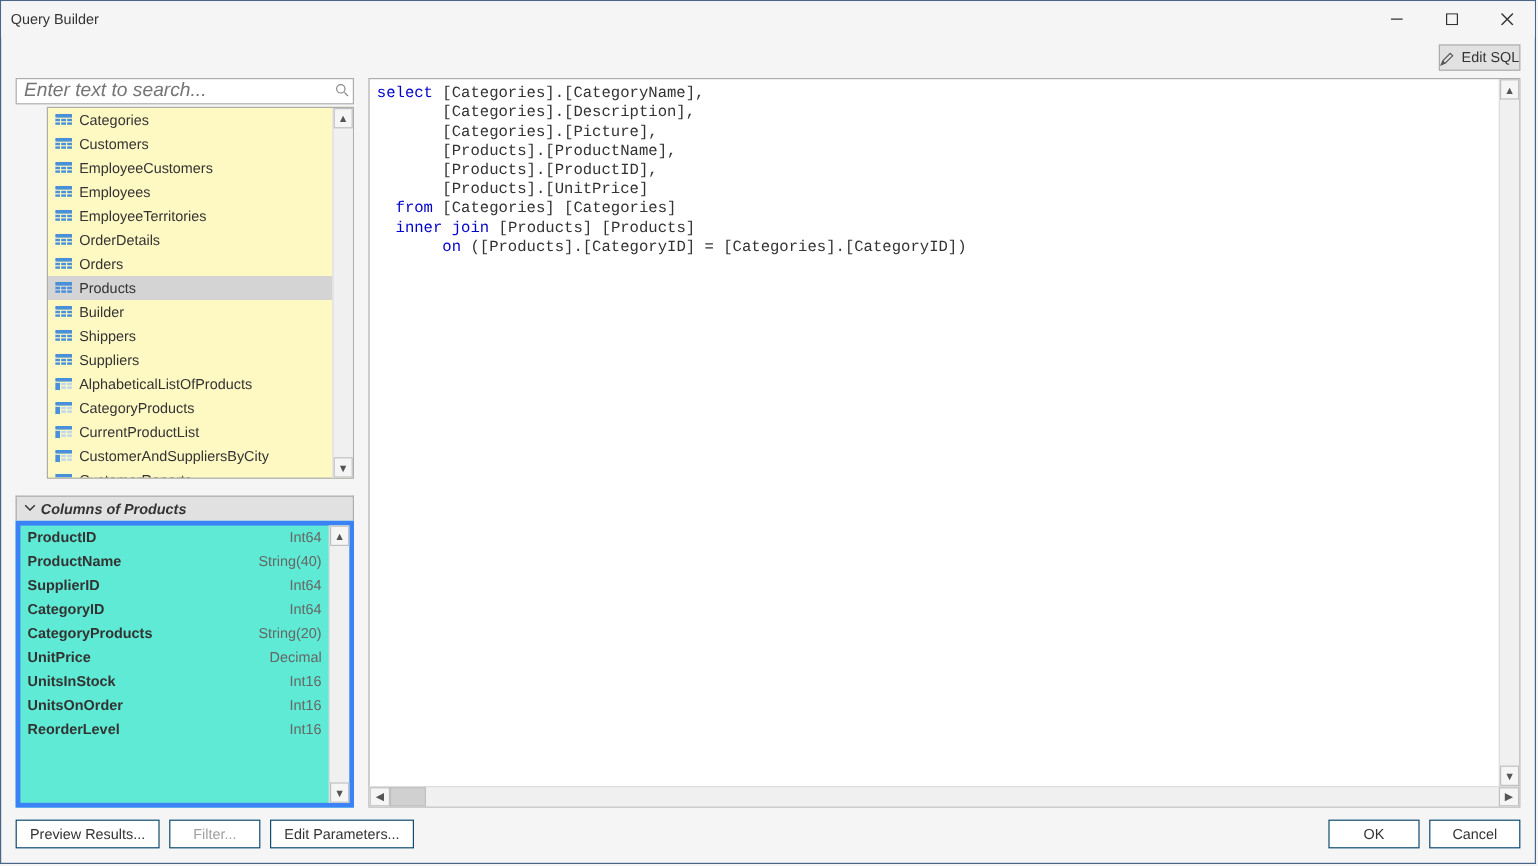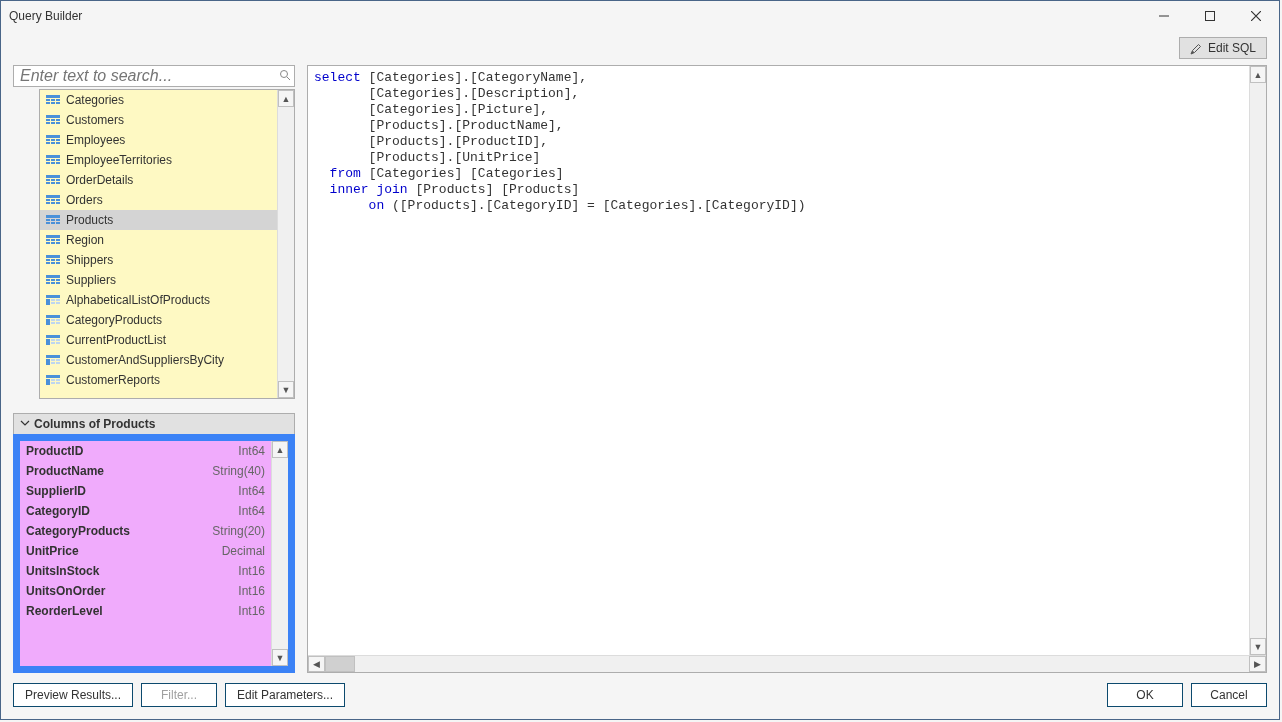--- a/index.html
+++ b/index.html
@@ -3,37 +3,37 @@
 <meta charset="utf-8">
 <style>
 * { box-sizing: border-box; margin: 0; padding: 0; }
 html, body { height: 100%; font-family: "Segoe UI", Tahoma, sans-serif; font-size: 12px; color: #333; background: #f5f5f5; }
 .window { width: 1280px; height: 720px; border: 1px solid #496588; background: #f5f5f5; display: flex; flex-direction: column; position: relative; }
 .titlebar { height: 30px; display: flex; align-items: center; padding-left: 8px; background: #f5f5f5; }
 .titlebar-text { flex: 1; }
 .win-controls { display: flex; }
 .win-btn { width: 46px; height: 30px; display: flex; align-items: center; justify-content: center; cursor: pointer; }
 .toolbar-row { display: flex; justify-content: flex-end; padding: 6px 12px 6px 12px; }
-.edit-sql-btn { display: inline-flex; align-items: flex-end; gap: 6px; background: #e1e1e1; border: 1px solid #adadad; padding: 3px 10px; cursor: pointer; margin-left: 31px; }
+.edit-sql-btn { display: inline-flex; align-items: flex-end; gap: 6px; background: #e1e1e1; border: 1px solid #adadad; padding: 3px 0; cursor: pointer; margin-left: 31px; }
 .main-area { flex: 1; display: flex; padding: 0 12px 0 12px; gap: 12px; min-height: 0; }
 .left-col { width: 282px; display: flex; flex-direction: column; min-height: 0; }
 .search-wrap { border: 1px solid #adadad; background: #fff; display: flex; align-items: center; height: 22px; margin-bottom: 2px; }
 .search-input { flex: 1; border: none; outline: none; padding: 2px 6px; font-size: 16px; font-style: italic; color: #888; background: transparent; }
 .search-icon { width: 18px; text-align: center; color: #888; }
 .tables-panel { border: 1px solid #adadad; background: #fef9c3; height: 310px; display: flex; margin-left: 26px; }
 .tables-list { flex: 1; overflow: hidden; }
 .table-item { display: flex; align-items: center; padding: 2px 4px 2px 6px; height: 20px; cursor: pointer; }
 .table-item.selected { background: #d4d4d4; }
 .table-icon { width: 14px; height: 10px; margin-right: 6px; display: inline-flex; }
 .view-icon { width: 14px; height: 10px; margin-right: 6px; display: inline-flex; }
 .vlistscroll { width: 17px; border-left: 1px solid #dcdcdc; background: #f0f0f0; display: flex; flex-direction: column; }
 .vscroll-btn { height: 17px; border: 1px solid #c0c0c0; background: #f5f5f5; display: flex; align-items: center; justify-content: center; font-size: 9px; color: #555; cursor: pointer; }
 .vscroll-track { flex: 1; }
-.columns-hdr { margin-top: 14px; background: #e1e1e1; border: 1px solid #adadad; border-bottom: none; padding: 3px 6px; display: flex; align-items: center; gap: 4px; font-weight: 600; }
-.columns-panel { border: 7px solid #3b82f6; background: #f0abfc; flex: 1; display: flex; min-height: 0; }
+.columns-hdr { margin-top: 14px; background: #e1e1e1; border: 1px solid #adadad; border-bottom: none; padding: 3px 6px; display: flex; align-items: center; gap: 4px; font-weight: 600; font-style: italic; }
+.columns-panel { border: 4px solid #3b82f6; background: #5eead4; flex: 1; display: flex; min-height: 0; }
 .columns-list { flex: 1; overflow: hidden; }
 .col-row { display: flex; justify-content: space-between; padding: 2px 6px; height: 20px; align-items: center; }
 .col-name { font-weight: 700; }
 .col-type { color: #666; }
 .sql-area { flex: 1; border: 1px solid #adadad; background: #fff; position: relative; display: flex; flex-direction: column; gap: 14px; }
 .sql-text { flex: 1; padding: 4px 6px; font-family: Consolas, "Courier New", monospace; font-size: 13px; white-space: pre; overflow: hidden; line-height: 16px; }
 .kw { color: #0000cc; }
 .hscroll-row { height: 17px; border-top: 1px solid #dcdcdc; background: #f0f0f0; display: flex; align-items: stretch; }
 .hscroll-btn { width: 17px; border: 1px solid #c0c0c0; background: #f5f5f5; display: flex; align-items: center; justify-content: center; font-size: 9px; color: #555; cursor: pointer; }
 .hscroll-thumb { width: 30px; border: 1px solid #c0c0c0; background: #d0d0d0; }
@@ -129,20 +129,34 @@
                 <svg width="14" height="10" viewBox="0 0 14 10">
                   <rect x="0" y="0" width="14" height="3" fill="#4a90d9"></rect>
                   <rect x="0" y="4" width="4" height="2" fill="#4a90d9"></rect>
                   <rect x="5" y="4" width="4" height="2" fill="#4a90d9"></rect>
                   <rect x="10" y="4" width="4" height="2" fill="#4a90d9"></rect>
                   <rect x="0" y="7" width="4" height="2" fill="#4a90d9"></rect>
                   <rect x="5" y="7" width="4" height="2" fill="#4a90d9"></rect>
                   <rect x="10" y="7" width="4" height="2" fill="#4a90d9"></rect>
                 </svg>
               </span>
+              <span>EmployeeCustomers</span>
+            </div>
+            <div class="table-item">
+              <span class="table-icon">
+                <svg width="14" height="10" viewBox="0 0 14 10">
+                  <rect x="0" y="0" width="14" height="3" fill="#4a90d9"></rect>
+                  <rect x="0" y="4" width="4" height="2" fill="#4a90d9"></rect>
+                  <rect x="5" y="4" width="4" height="2" fill="#4a90d9"></rect>
+                  <rect x="10" y="4" width="4" height="2" fill="#4a90d9"></rect>
+                  <rect x="0" y="7" width="4" height="2" fill="#4a90d9"></rect>
+                  <rect x="5" y="7" width="4" height="2" fill="#4a90d9"></rect>
+                  <rect x="10" y="7" width="4" height="2" fill="#4a90d9"></rect>
+                </svg>
+              </span>
               <span>Employees</span>
             </div>
             <div class="table-item">
               <span class="table-icon">
                 <svg width="14" height="10" viewBox="0 0 14 10">
                   <rect x="0" y="0" width="14" height="3" fill="#4a90d9"></rect>
                   <rect x="0" y="4" width="4" height="2" fill="#4a90d9"></rect>
                   <rect x="5" y="4" width="4" height="2" fill="#4a90d9"></rect>
                   <rect x="10" y="4" width="4" height="2" fill="#4a90d9"></rect>
                   <rect x="0" y="7" width="4" height="2" fill="#4a90d9"></rect>
@@ -199,21 +213,21 @@
                 <svg width="14" height="10" viewBox="0 0 14 10">
                   <rect x="0" y="0" width="14" height="3" fill="#4a90d9"></rect>
                   <rect x="0" y="4" width="4" height="2" fill="#4a90d9"></rect>
                   <rect x="5" y="4" width="4" height="2" fill="#4a90d9"></rect>
                   <rect x="10" y="4" width="4" height="2" fill="#4a90d9"></rect>
                   <rect x="0" y="7" width="4" height="2" fill="#4a90d9"></rect>
                   <rect x="5" y="7" width="4" height="2" fill="#4a90d9"></rect>
                   <rect x="10" y="7" width="4" height="2" fill="#4a90d9"></rect>
                 </svg>
               </span>
-              <span>Region</span>
+              <span>Builder</span>
             </div>
             <div class="table-item">
               <span class="table-icon">
                 <svg width="14" height="10" viewBox="0 0 14 10">
                   <rect x="0" y="0" width="14" height="3" fill="#4a90d9"></rect>
                   <rect x="0" y="4" width="4" height="2" fill="#4a90d9"></rect>
                   <rect x="5" y="4" width="4" height="2" fill="#4a90d9"></rect>
                   <rect x="10" y="4" width="4" height="2" fill="#4a90d9"></rect>
                   <rect x="0" y="7" width="4" height="2" fill="#4a90d9"></rect>
                   <rect x="5" y="7" width="4" height="2" fill="#4a90d9"></rect>

